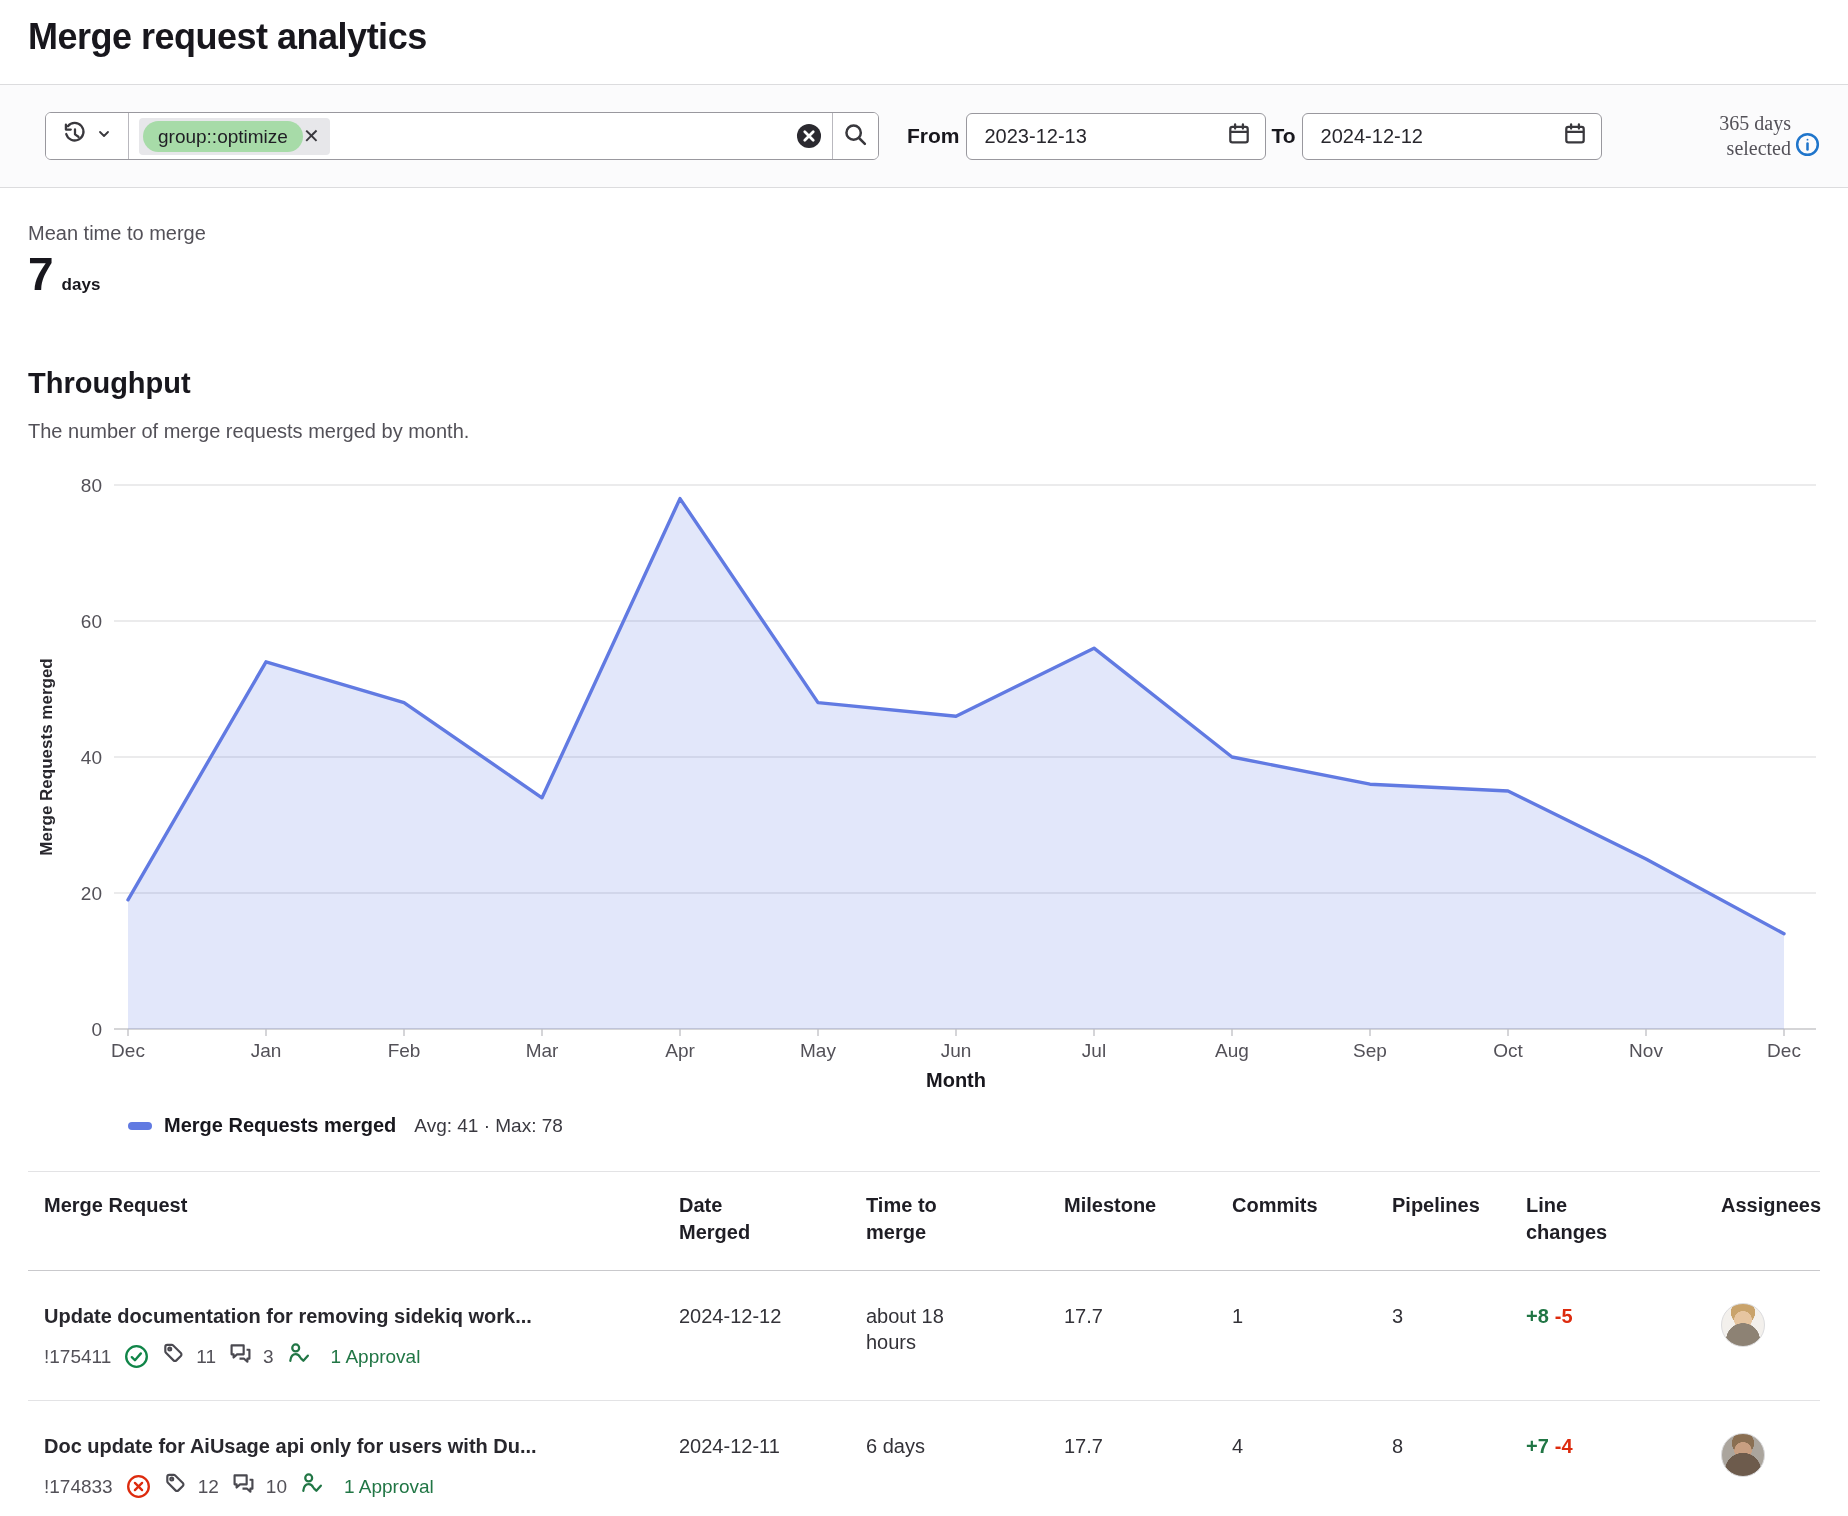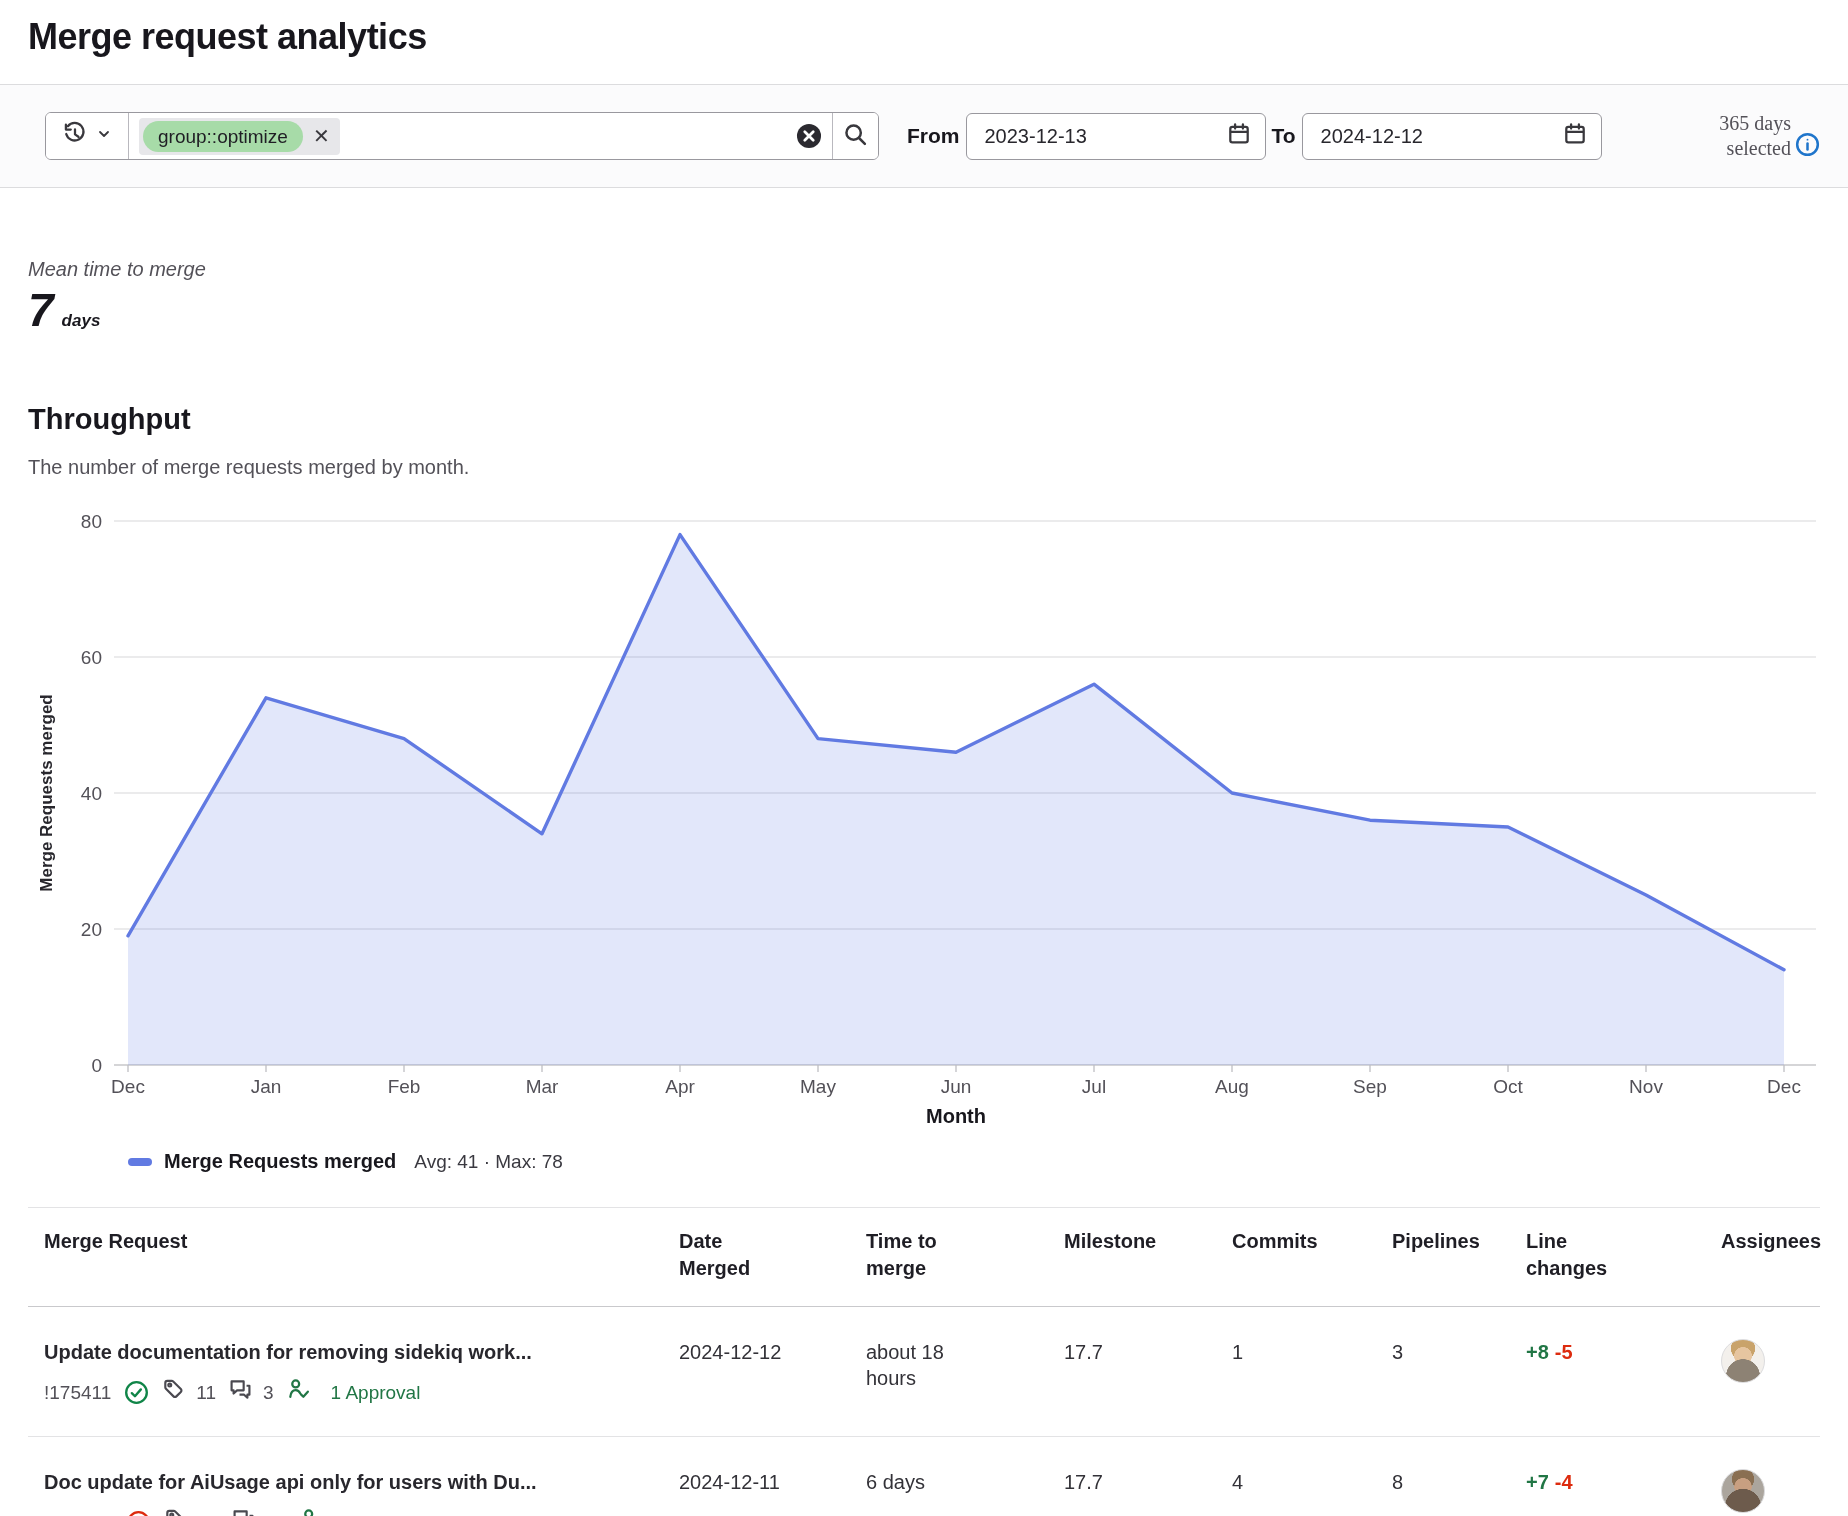--- a/index.html
+++ b/index.html
@@ -12,41 +12,41 @@
   
   .filter-bar { display:flex; align-items:center; gap:28px;
     border-top:1px solid #dcdcde; border-bottom:1px solid #dcdcde;
     background:#fbfbfc; padding:26px 28px 26px 45px; }
   .filtered-search { display:flex; align-items:stretch; height:48px; width:834px;
     background:#fff; border:1px solid #99989e; border-radius:6px; overflow:hidden; }
   .fs-history { display:flex; align-items:center; gap:8px; padding:0 16px;
     border-right:1px solid #b9b8be; background:#fff; cursor:pointer; }
   .fs-input-area { flex:1; display:flex; align-items:center; padding:0 10px; gap:8px; }
   .token-wrap { display:flex; align-items:center; background:#e7e7ea; border-radius:4px;
-    padding:3px 10px 3px 4px; gap:10px; }
+    padding:3px 10px 3px 4px; }
   .token-pill { background:#a7dba8; color:#1f1e24; border-radius:999px;
     padding:4px 15px; font-size:19px; line-height:23px; }
   .token-x { font-size:20px; color:#39383d; background:none; border:none; cursor:pointer;
     font-family:"Liberation Sans", sans-serif; }
   .fs-clear { margin-left:auto; align-self:center; width:26px; height:26px; border:none;
     background:transparent; cursor:pointer; display:flex; align-items:center; justify-content:center; }
   .fs-search { width:46px; border:none; border-left:1px solid #b9b8be; background:#fff;
     display:flex; align-items:center; justify-content:center; cursor:pointer; }
 
   .date-range { display:flex; align-items:center; gap:6px; }
   .date-label { font-size:21px; font-weight:700; color:#18171d; }
   .date-input { display:flex; align-items:center; justify-content:space-between;
     width:300px; height:47px; background:#fff; border:1px solid #99989e; border-radius:6px;
     padding:0 14px 0 18px; font-size:20px; color:#28272d; cursor:text; }
 
   .days-selected { margin-left:auto; display:flex; align-items:flex-end; gap:4px;font-family:Liberation Serif, serif; }
   .days-text { font-size:20px; color:#535158; text-align:right; width:110px; line-height:25px; }
 
   
-  .metric { margin:70px 28px 0;font-style:italic; }
+  .metric { margin:34px 28px 0; }
   .metric-label { font-size:20px; color:#535158; }
   .metric-value-row { display:flex; align-items:baseline; gap:8px; margin-top:2px; }
   .metric-value { font-size:46px; font-weight:700; color:#18171d; }
   .metric-unit { font-size:17px; font-weight:700; color:#18171d; }
 
   
   .tp-heading { font-size:29px; font-weight:700; color:#18171d; margin:66px 28px 0; }
   .tp-desc { font-size:20px; color:#535158; margin:20px 28px 0; }
   .chart-wrap { margin:24px 28px 0; }
   #chart { display:block; }

